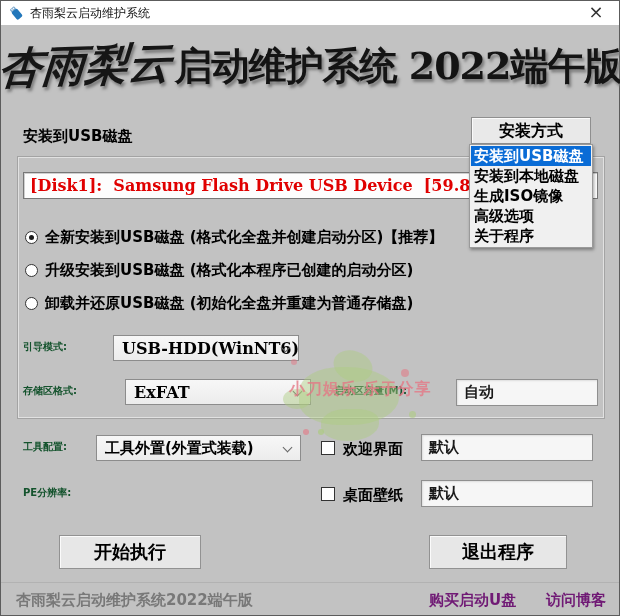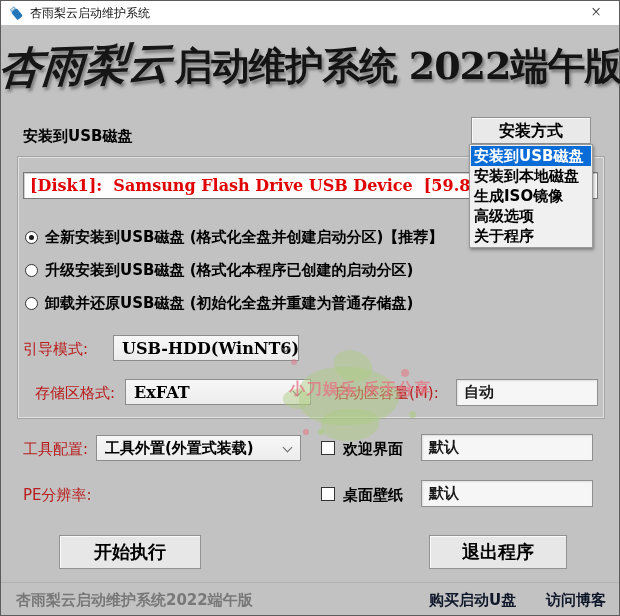--- a/index.html
+++ b/index.html
@@ -2,21 +2,21 @@
 <html><head>
 <meta charset="utf-8">
 <style>
   * { margin:0; padding:0; box-sizing:border-box; }
   html,body { width:620px; height:616px; }
   body { font-family:"DejaVu Sans", sans-serif; background:#c2c2c2; position:relative; overflow:hidden; }
 
   .window { position:absolute; inset:0; border:1px solid #5c5c5c; background:#c2c2c2; }
 
   
-  .titlebar { position:absolute; left:0; top:0; width:618px; height:24px; background:#ffffff; display:flex; align-items:center;font-family:Liberation Serif, serif; }
+  .titlebar { position:absolute; left:0; top:0; width:618px; height:24px; background:#ffffff; display:flex; align-items:center; }
   .usb-ico { width:16px; height:16px; margin-left:7px; }
   .title-text { font-size:12px; color:#111; margin-left:6px; }
   .close-btn { position:absolute; right:10px; top:0; width:26px; height:24px; text-align:center; line-height:22px; font-size:18px; color:#333; cursor:default; }
 
   
   .banner { position:absolute; left:0; top:24px; width:618px; height:82px; display:flex; align-items:center; justify-content:center; white-space:nowrap; }
   .banner .callig { font-family:"DejaVu Serif", serif; font-weight:bold; font-style:italic; font-size:43px; color:#161616; transform:skewX(-6deg) rotate(-2deg); display:inline-block; text-shadow:2px 3px 3px #7b7b7b; margin-right:4px; }
   .banner .rest { font-family:"DejaVu Serif", serif; font-weight:bold; font-size:38px; letter-spacing:-1px; color:#141414; text-shadow:2px 3px 3px #7b7b7b; }
 
   .section-label { position:absolute; left:22px; top:126px; font-size:15px; font-weight:bold; color:#000; }
@@ -31,39 +31,39 @@
   .groupbox { position:absolute; left:16px; top:155px; width:588px; height:263px; border:1px solid #a3a3a3; box-shadow:inset 0 0 0 1px rgba(255,255,255,0.5); }
 
   .disk-combo { position:absolute; left:22px; top:171px; width:575px; height:27px; background:#fdfdfd; border:1px solid #777; box-shadow:inset 1px 1px 0 rgba(0,0,0,0.18); display:flex; align-items:center; }
   .disk-text { font-family:"DejaVu Serif", serif; font-weight:bold; font-size:16px; color:#e00000; padding-left:6px; white-space:pre; }
 
   .radio-row { position:absolute; left:24px; display:flex; align-items:center; height:20px; }
   .radio { width:13px; height:13px; border:1px solid #333; border-radius:50%; background:#fff; position:relative; flex:none; }
   .radio.checked::after { content:''; position:absolute; left:3px; top:3px; width:5px; height:5px; border-radius:50%; background:#1a1a1a; }
   .radio-label { font-size:15px; font-weight:bold; color:#000; margin-left:7px; white-space:nowrap; }
 
-  .field-label { position:absolute; font-size:15px; font-weight:normal; color:#b91c1c; white-space:nowrap; }
+  .field-label { position:absolute; font-size:10px; font-weight:bold; color:#14532d; white-space:nowrap; }
 
   .combo { position:absolute; height:26px; background:linear-gradient(#f7f7f7,#ececec); border:1px solid #8c8c8c; display:flex; align-items:center; }
   .combo .val { font-size:15px; font-weight:bold; color:#000; padding-left:8px; white-space:nowrap; }
   .combo .val.latin { font-family:"DejaVu Serif", serif; font-size:16px; }
   .chev { position:absolute; right:9px; top:8px; width:7px; height:7px; border-right:1.6px solid #666; border-bottom:1.6px solid #666; transform:rotate(45deg); }
 
   .tbox { position:absolute; height:27px; background:#f6f6f6; border:1px solid #8f8f8f; box-shadow:inset 1px 1px 2px rgba(0,0,0,0.10); display:flex; align-items:center; }
   .tbox .val { font-size:15px; font-weight:bold; color:#1a1a1a; padding-left:7px; }
 
   .checkbox { position:absolute; width:14px; height:14px; background:#fff; border:1px solid #333; }
   .check-label { position:absolute; font-size:15px; font-weight:bold; color:#000; white-space:nowrap; }
 
   .action-btn { position:absolute; height:34px; background:#e7e7e7; border:1px solid #929292; box-shadow:inset 1px 1px 0 #fbfbfb; font-size:18px; font-weight:bold; color:#000; text-align:center; display:flex; align-items:center; justify-content:center; }
 
   
   .statusbar { position:absolute; left:0; bottom:0; width:618px; height:33px; border-top:1px solid #b2b2b2; }
   .status-version { position:absolute; left:15px; top:8px; font-size:15px; font-weight:600; color:#787878; }
-  .status-link { position:absolute; top:8px; font-size:15px; font-weight:bold; color:#0f172a; }
+  .status-link { position:absolute; top:8px; font-size:15px; font-weight:bold; color:#701a75; }
 
   
   .watermark { position:absolute; left:232px; top:348px; width:145px; height:105px; z-index:6; pointer-events:none;margin-left:48px; }
   .wm-blob { position:absolute; background:rgba(173,203,128,0.45); }
   .wm-b1 { left:18px; top:18px; width:100px; height:58px; border-radius:48% 60% 55% 45%; }
   .wm-b2 { left:52px; top:2px; width:40px; height:30px; border-radius:50%; transform:rotate(20deg); }
   .wm-b3 { left:40px; top:60px; width:58px; height:32px; border-radius:50% 40% 60% 50%; }
   .wm-b4 { left:2px; top:40px; width:28px; height:20px; border-radius:50%; }
   .wm-dot { position:absolute; border-radius:50%; }
   .wm-text { position:absolute; left:8px; top:30px; font-size:16px; font-weight:bold; color:rgba(228,118,132,0.78); letter-spacing:1px; white-space:nowrap; }
@@ -123,21 +123,21 @@
     <span class="radio"></span>
     <span class="radio-label">卸载并还原USB磁盘 (初始化全盘并重建为普通存储盘)</span>
   </div>
 
   <div class="field-label" style="left:22px; top:339px;">引导模式:</div>
   <div class="combo" style="left:112px; top:334px; width:186px;">
     <span class="val latin">USB-HDD(WinNT6)</span>
     <span class="chev"></span>
   </div>
 
-  <div class="field-label" style="left:22px; top:383px;margin-left:12px;">存储区格式:</div>
+  <div class="field-label" style="left:22px; top:383px;">存储区格式:</div>
   <div class="combo" style="left:124px; top:378px; width:186px;">
     <span class="val latin">ExFAT</span>
     <span class="chev"></span>
   </div>
   <div class="field-label" style="left:333px; top:383px;">启动区容量(M):</div>
   <div class="tbox" style="left:455px; top:378px; width:142px;">
     <span class="val">自动</span>
   </div>
 
   <div class="field-label" style="left:22px; top:439px;">工具配置:</div>

